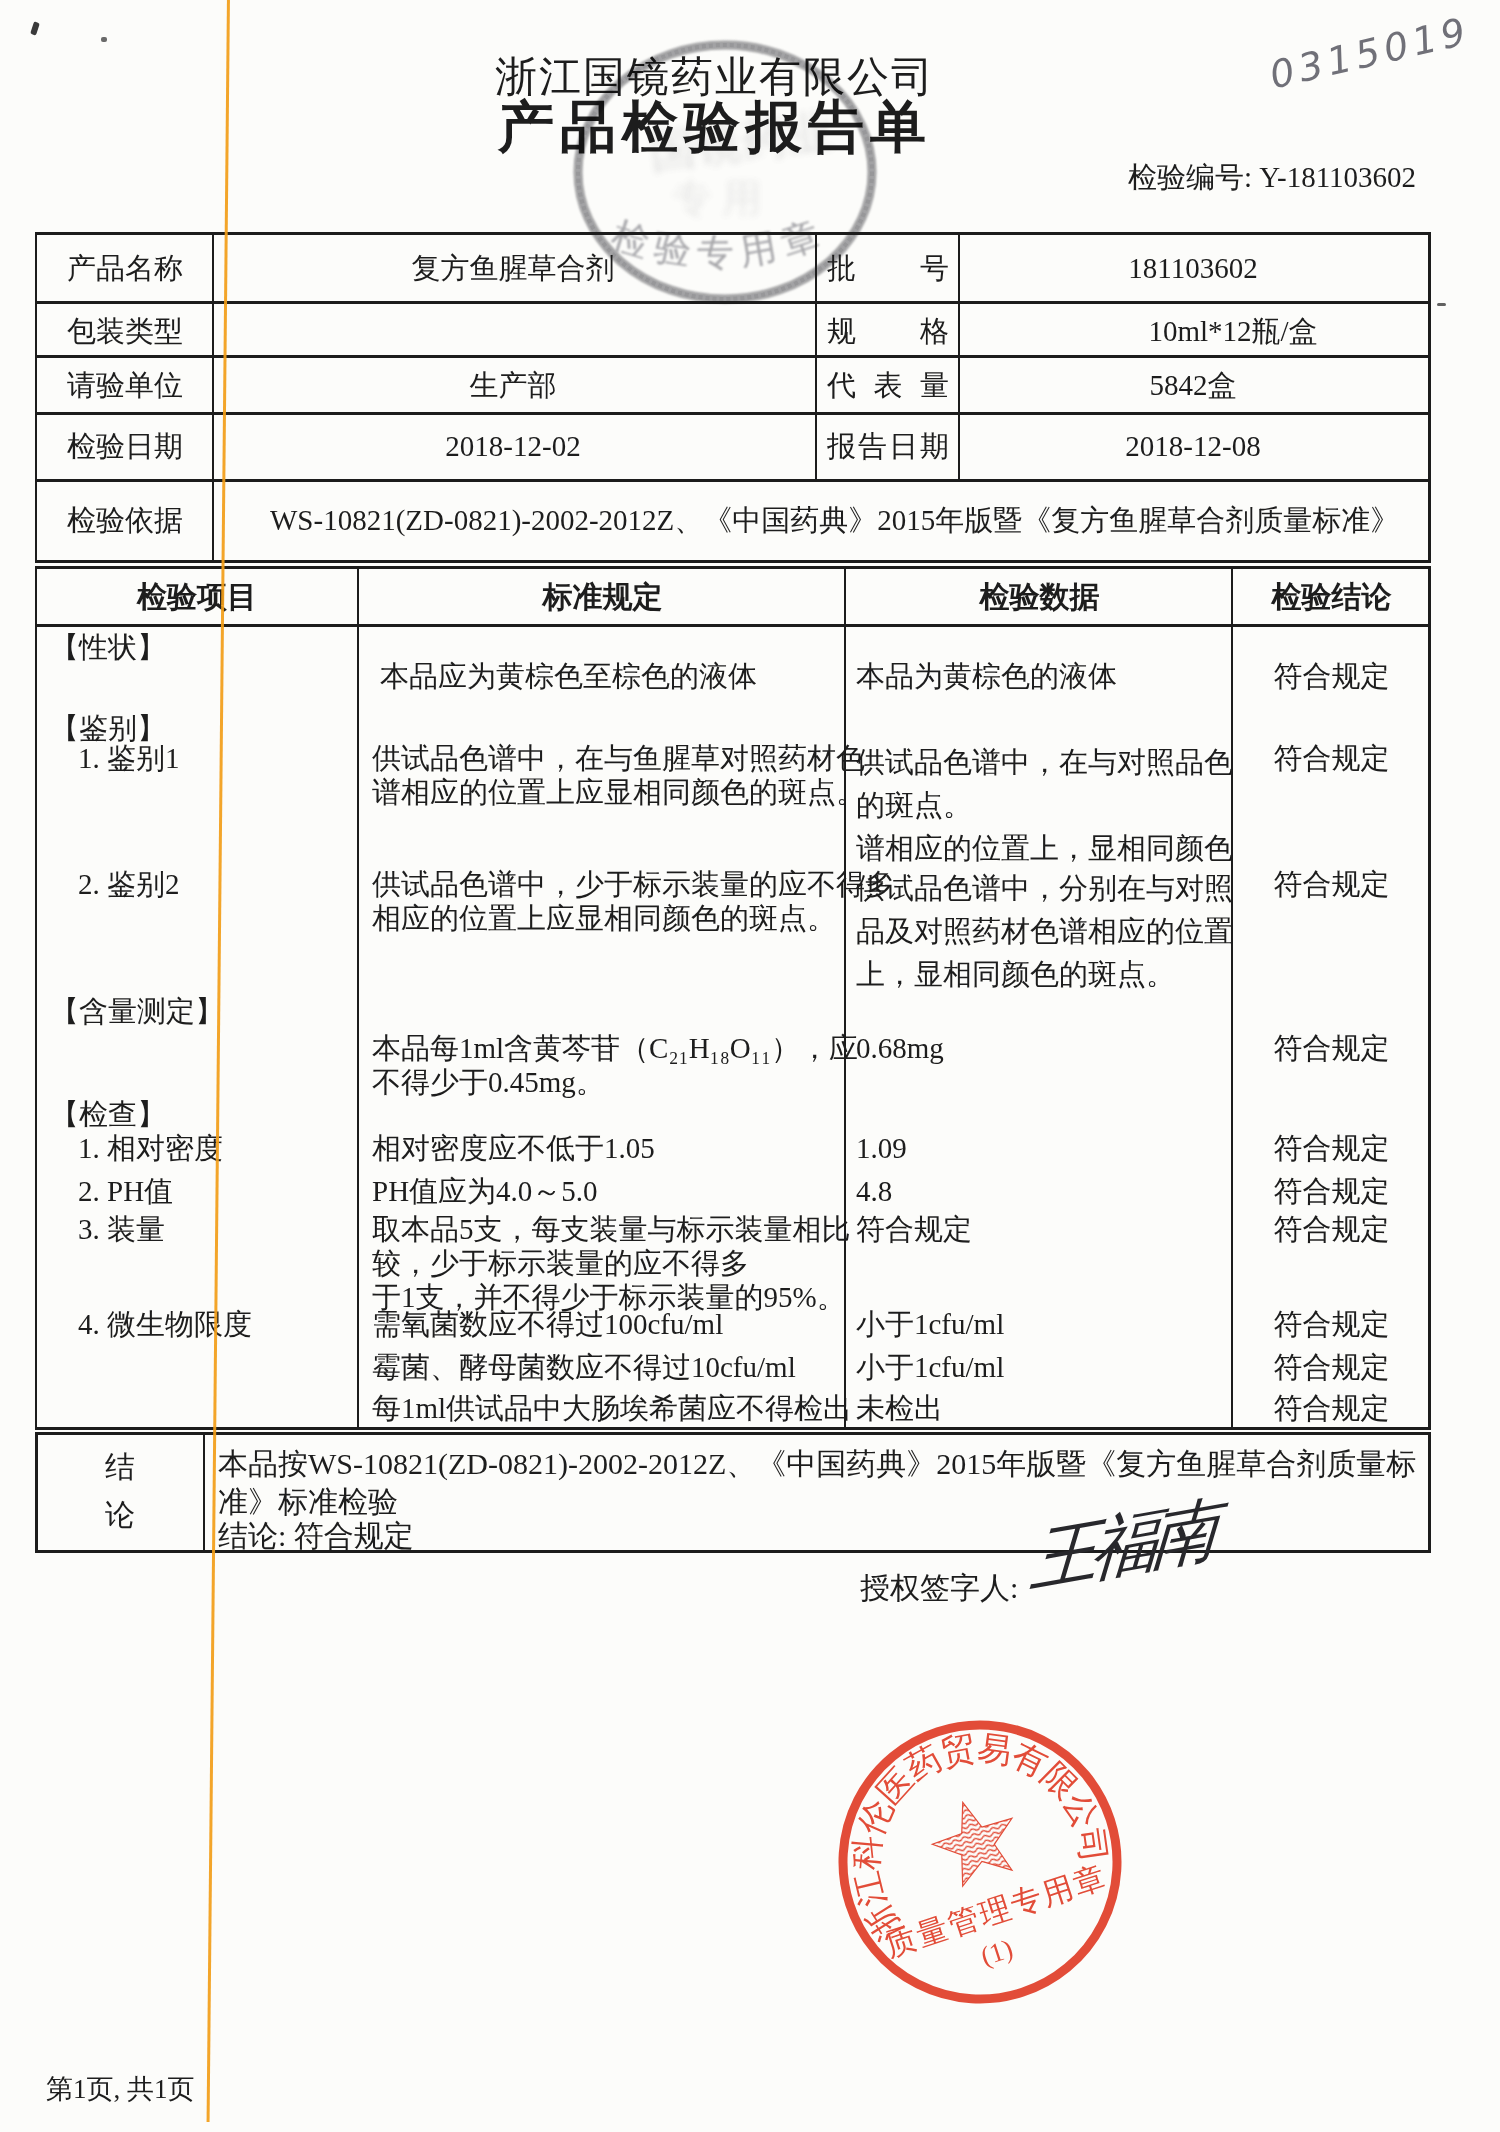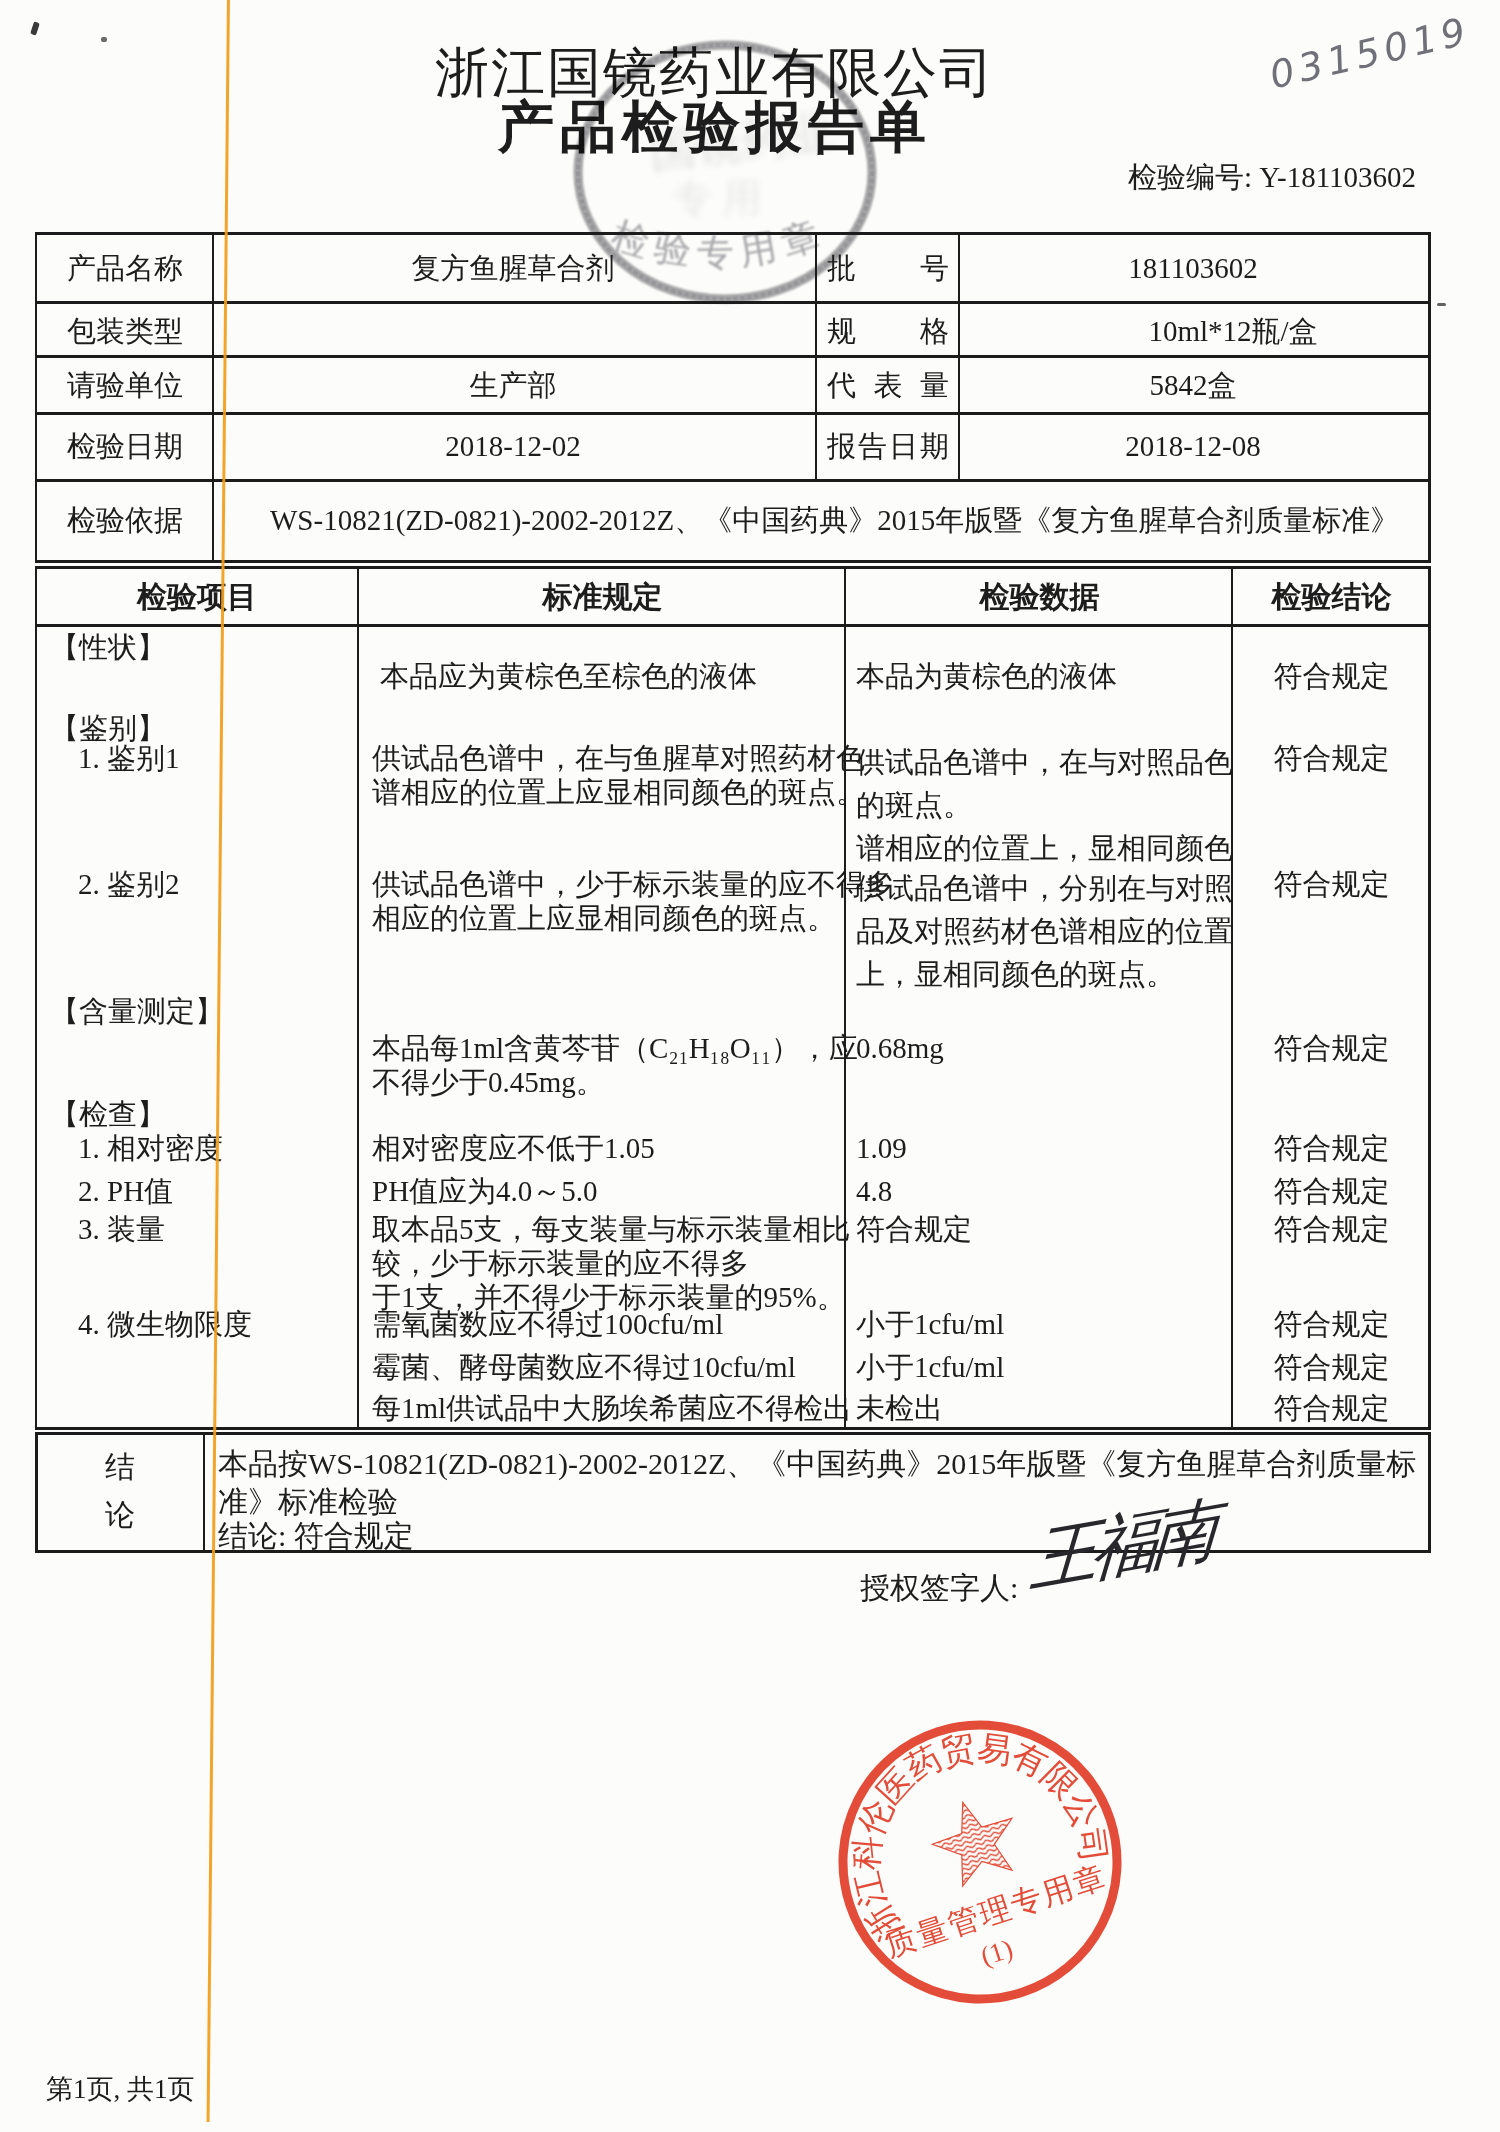--- a/index.html
+++ b/index.html
@@ -7,21 +7,21 @@
         font-family:"Liberation Serif","DejaVu Serif",serif;color:#1d1d1d;}
   .t{position:absolute;white-space:nowrap;font-size:29px;line-height:34px;}
   .c{text-align:center;}
   .jl{text-align:justify;text-align-last:justify;}
   .hl,.vl{position:absolute;background:#1c1c1c;}
   .lines .ln{display:block;}
   .std .ln{line-height:34px;}
   .dat .ln{line-height:43px;}
   .orange{position:absolute;left:227px;top:-6px;width:3px;height:2128px;background:#f29d18;
           opacity:.92;transform:rotate(0.55deg);transform-origin:top left;z-index:40;}
-  .company{font-size:54px;letter-spacing:2px;font-family:Liberation Mono, monospace;}
+  .company{font-size:42px;letter-spacing:2px;}
   .doctitle{font-size:56px;font-weight:bold;letter-spacing:6px;}
   .hand{font-family:"DejaVu Sans",sans-serif;font-style:italic;color:#585862;font-size:38px;
         letter-spacing:5px;transform:rotate(-13deg);opacity:.85;}
   .hdr{font-weight:600;font-size:30px;}
   .sig{font-size:68px;font-style:italic;letter-spacing:-7px;color:#28282c;
        transform:rotate(-10deg) skewX(-14deg);transform-origin:left bottom;}
   .mark{position:absolute;background:#3a3a3a;border-radius:2px;}
   svg{position:absolute;}
   .stamp-red{mix-blend-mode:multiply;}
   .stamp-grey{mix-blend-mode:multiply;}

